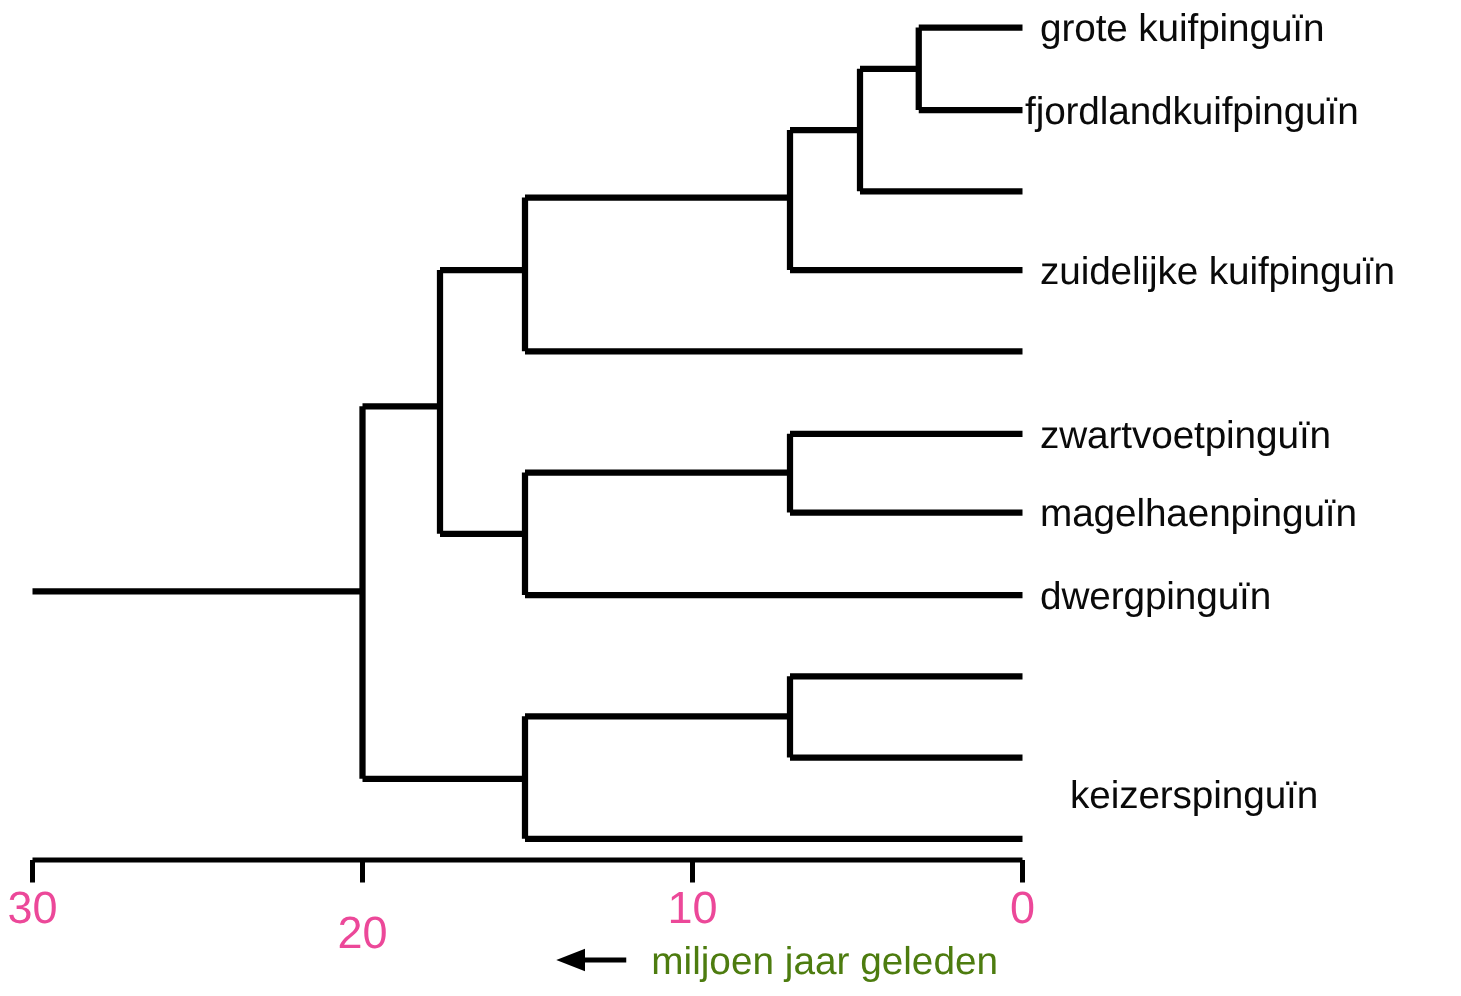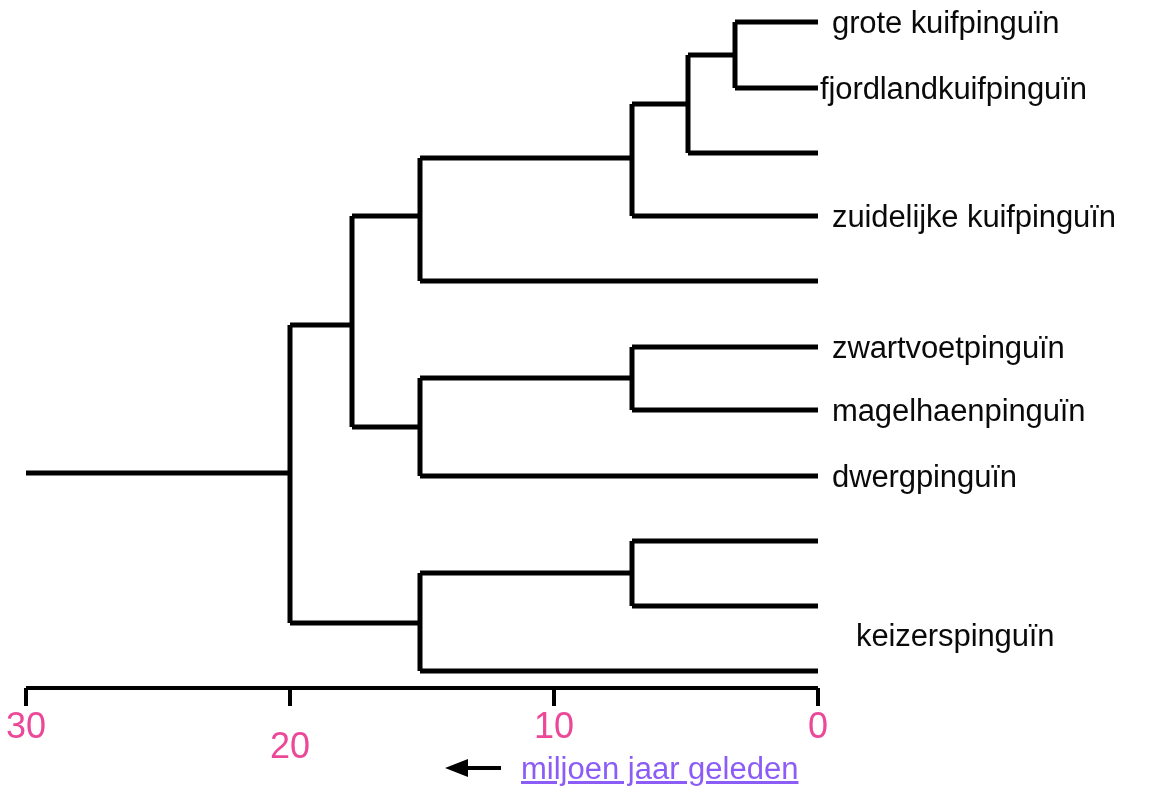--- a/index.html
+++ b/index.html
@@ -65,22 +65,21 @@
     font-size: 36px;
     line-height: 36px;
     white-space: nowrap;
     color: #ec4899;
   }
   .caption-label {
     position: absolute;
     font-size: 31px;
     line-height: 31px;
     white-space: nowrap;
-    color: #8b5cf6;
-    text-decoration: underline;
+    color: #4d7c0f;
   }
 </style>
 </head>
 <body>
 
 <div id="stage">
 
   <svg id="tree-svg" viewBox="0 0 1169 797">
 
     <path class="branch" d="M 26 473 L 290 473"></path>

